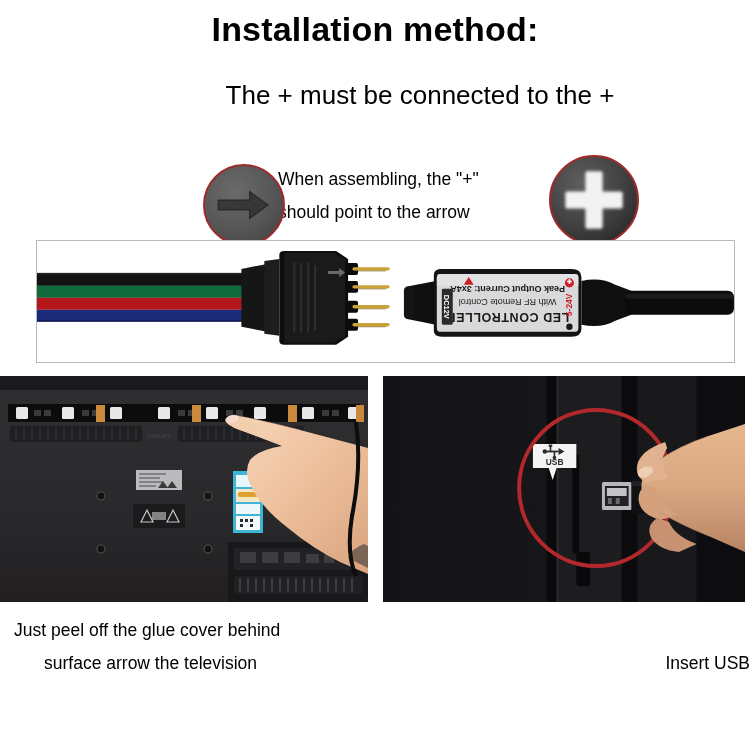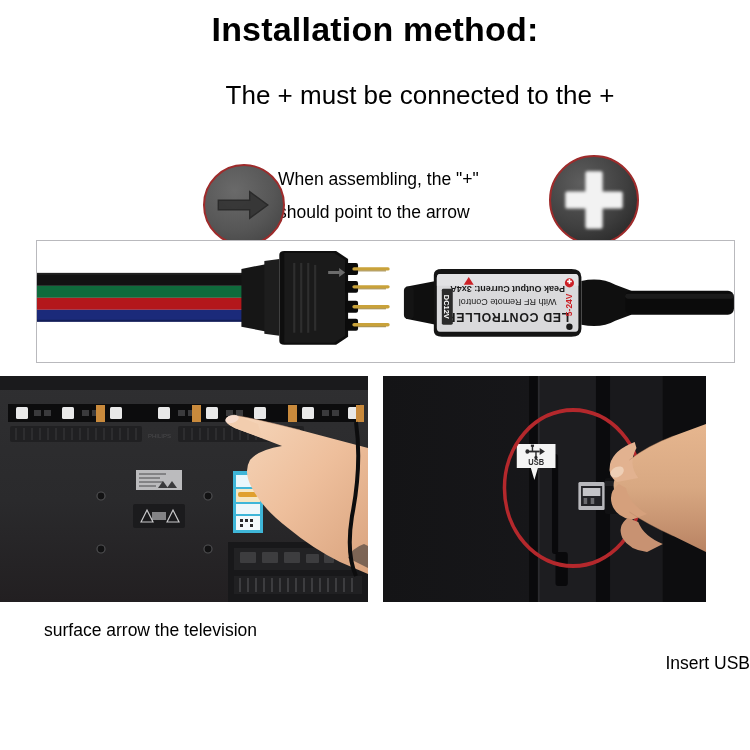--- a/index.html
+++ b/index.html
@@ -83,21 +83,21 @@
 
   
   .photo {
     position: absolute;
     top: 376px;
     height: 226px;
     overflow: hidden;
     background: #1c1c1e;
   }
   #photo-left  { left: 0px;   width: 368px; }
-  #photo-right { left: 383px; width: 323px; }
+  #photo-right { left: 383px; width: 362px; }
   .photo svg { display:block; width:100%; height:100%; }
 
   
   .caption {
     position: absolute;
     font-size: 17.5px;
     line-height: 33px;
     color: #000;
   }
   #caption-left  { left: 14px;  top: 614px; width: 360px; text-align: left; }
@@ -476,16 +476,17 @@
       <path d="M268 108 Q256 116 260 128 Q264 140 282 144 L300 138 Q280 128 276 112 Z" fill="#d5a07c"></path>
       <path d="M278 142 Q266 150 272 162 Q280 174 300 176 L318 168 Q296 160 290 146 Z" fill="#c89272"></path>
       <ellipse cx="266" cy="96" rx="8" ry="5" fill="#f0d3bd" opacity="0.85" transform="rotate(-22 266 96)"></ellipse>
       <path d="M330 60 Q300 70 280 84" fill="none" stroke="#b07e5e" stroke-width="1" opacity="0.45"></path>
       <path d="M330 160 Q300 148 280 136" fill="none" stroke="#b07e5e" stroke-width="1" opacity="0.4"></path>
     </g>
   </svg>
 </div>
 
 <div class="caption" id="caption-left">
+  <span class="l1">Just peel off the glue cover behind</span>
   <span class="l3">surface arrow the television</span>
 </div>
 
 <div class="caption" id="caption-right">Insert USB</div>
 
 </body></html>

